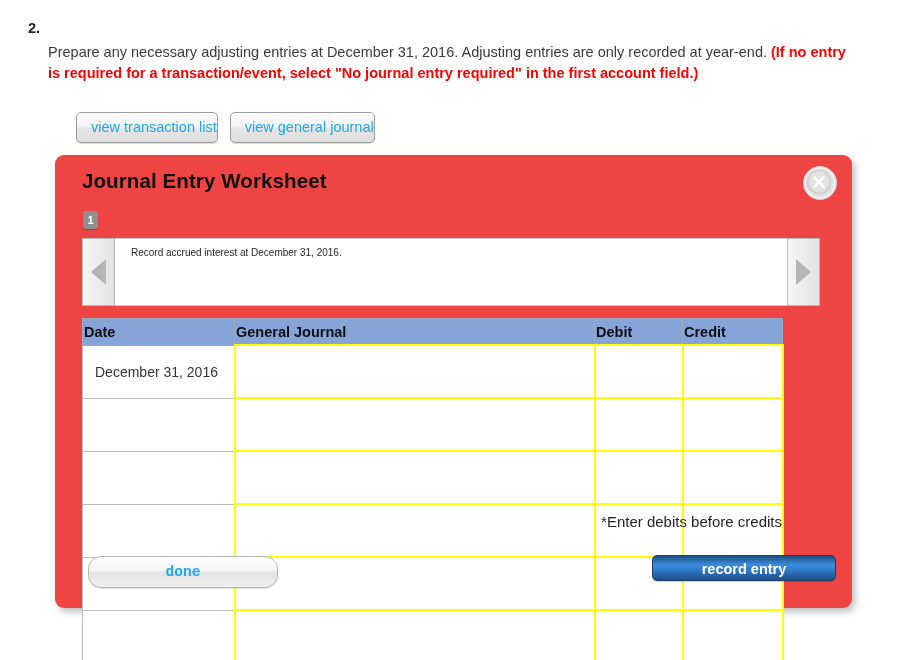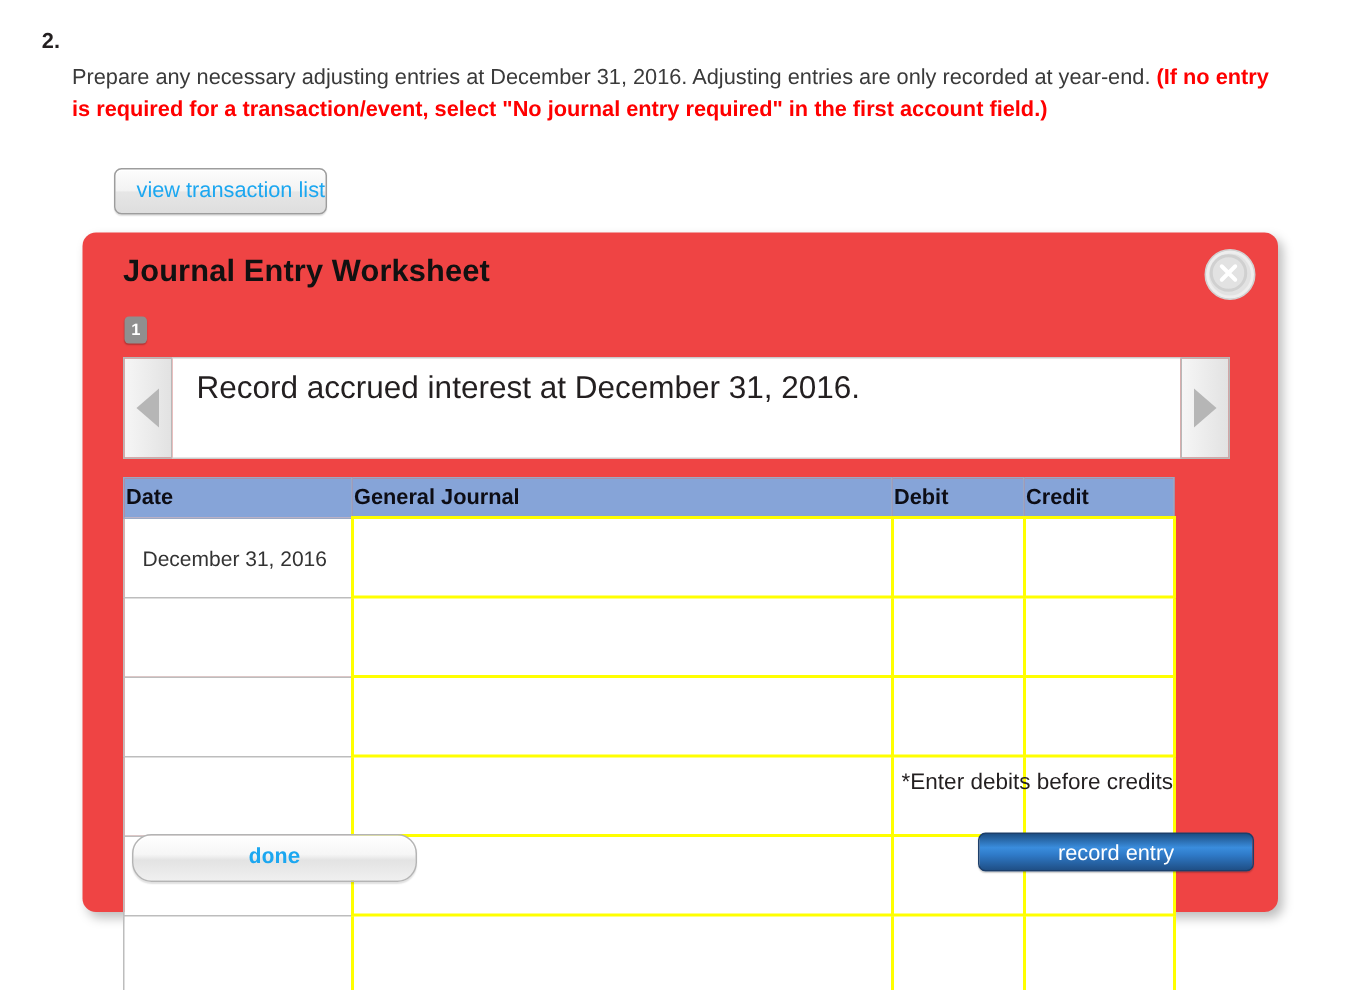--- a/index.html
+++ b/index.html
@@ -152,21 +152,21 @@
   }
   .tri-left  { border-right: 15px solid #b6b6b6; }
   .tri-right { border-left: 15px solid #b6b6b6; }
 
   #transaction-description {
     flex: 1 1 auto;
     background: #ffffff;
     border: 1px solid #cccccc;
     border-left: none;
     border-right: none;
-    font-size: 21px;
+    font-size: 10px;
     color: #231f20;
     padding: 8px 0 0 16px;
     box-sizing: border-box;
   }
 
   
   #journal-table {
     position: absolute;
     left: 27px;
     top: 163px;
@@ -237,21 +237,21 @@
   #record-entry-button {
     position: absolute;
     left: 597px;
     top: 400px;
     width: 184px;
     height: 26px;
     line-height: 25px;
     text-align: center;
     font-family: "Liberation Sans", sans-serif;
     font-size: 14.5px;
-    font-weight: normal;
+    font-weight: bold;
     color: #ffffff;
     background: linear-gradient(to bottom, #1d4f85 0%, #3a8ddd 38%, #2f7ac8 58%, #1f4f86 100%);
     border: 1px solid #1c3f6b;
     border-radius: 5px;
     cursor: pointer;
     box-shadow: 0 1px 1px rgba(0,0,0,0.2);
   }
 </style>
 </head>
 <body>
@@ -260,20 +260,21 @@
   <div class="q-row">
     <div class="q-number">2.</div>
     <div class="q-text">
       <span>Prepare any necessary adjusting entries at December 31, 2016. Adjusting entries are only recorded at year-end. </span><span class="q-req">(If no entry is required for a transaction/event, select "No journal entry required" in the first account field.)</span>
     </div>
   </div>
 </div>
 
 <div id="view-buttons">
   <button class="view-btn">view transaction list</button>
+  <button class="view-btn">view general journal</button>
 </div>
 
 <div id="worksheet-panel">
 
   <div id="panel-title">Journal Entry Worksheet</div>
 
   <div id="close-button">
     <svg width="30" height="30" viewBox="0 0 30 30" aria-hidden="true">
       <circle cx="15" cy="15" r="11.5" fill="none" stroke="#d0d0d0" stroke-width="2"></circle>
       <path d="M10.5 10.5 L19.5 19.5 M19.5 10.5 L10.5 19.5" stroke="#ffffff" stroke-width="2.6" stroke-linecap="round"></path>

